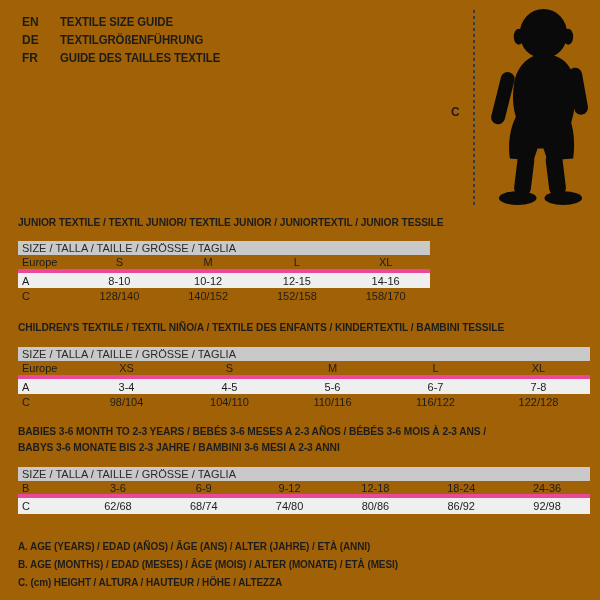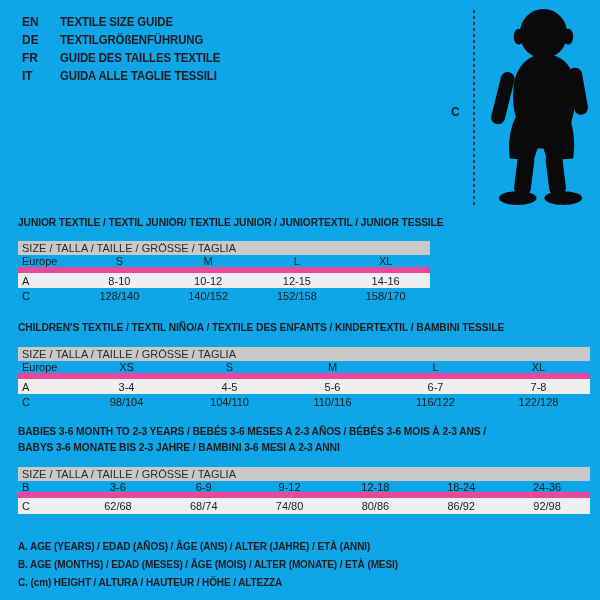--- a/index.html
+++ b/index.html
@@ -1,17 +1,17 @@
 <!DOCTYPE html>
 <html><head>
 <meta charset="utf-8">
 <style>
   html,body { margin:0; padding:0; background:#fff; }
   .page {
-    position:relative; width:600px; height:600px; background:#0ea5e9;
+    position:relative; width:600px; height:600px; background:#a16207;
     font-family:"Liberation Sans", sans-serif; color:#1c1c1c; overflow:hidden;text-decoration:underline;
   }
   
   .lang-list { position:absolute; left:22px; top:13px; }
   .lang-row { display:flex; height:18px; align-items:center; }
   .lang-code { width:38px; font-size:12px; font-weight:bold; }
   .lang-label { font-size:12px; font-weight:bold; white-space:nowrap;
                 transform:scaleX(0.95); transform-origin:0 50%; letter-spacing:-0.1px; }
   
   .measure-line {
@@ -30,21 +30,21 @@
     font-size:11px; line-height:14px; padding-left:4px; box-sizing:border-box;
     white-space:nowrap; overflow:hidden;
   }
   .trow {
     position:absolute; left:18px; display:flex; align-items:center;
     font-size:11px; box-sizing:border-box;
   }
   .trow .cell { white-space:nowrap; }
   .cell.label { width:57px; padding-left:4px; box-sizing:border-box; text-align:left; }
   .cell.data  { flex:1; text-align:center; }
-  .rule  { border-bottom:6px solid #ec4899; }
+  .rule  { border-bottom:4px solid #ec4899; }
   .shade { background:#efefef; }
   .w1 { width:412px; }
   .w2 { width:572px; }
   
   .note {
     position:absolute; left:18px; font-size:10.5px; font-weight:bold; white-space:nowrap;
     transform:scaleX(0.95); transform-origin:0 0; letter-spacing:-0.1px;
   }
 </style>
 </head>
@@ -57,24 +57,20 @@
       <span class="lang-code">EN</span>
       <span class="lang-label">TEXTILE SIZE GUIDE</span>
     </div>
     <div class="lang-row">
       <span class="lang-code">DE</span>
       <span class="lang-label">TEXTILGRÖßENFÜHRUNG</span>
     </div>
     <div class="lang-row">
       <span class="lang-code">FR</span>
       <span class="lang-label">GUIDE DES TAILLES TEXTILE</span>
-    </div>
-    <div class="lang-row">
-      <span class="lang-code">IT</span>
-      <span class="lang-label">GUIDA ALLE TAGLIE TESSILI</span>
     </div>
   </div>
 
   <div class="measure-line"></div>
   <div class="measure-label">C</div>
   <svg class="baby-svg" width="119" height="200" viewBox="0 0 118 202">
     <g fill="#0a0a0a">
       <ellipse cx="62" cy="26" rx="24" ry="25"></ellipse>
       <ellipse cx="37" cy="29" rx="5" ry="8"></ellipse>
       <ellipse cx="87" cy="29" rx="5" ry="8"></ellipse>

